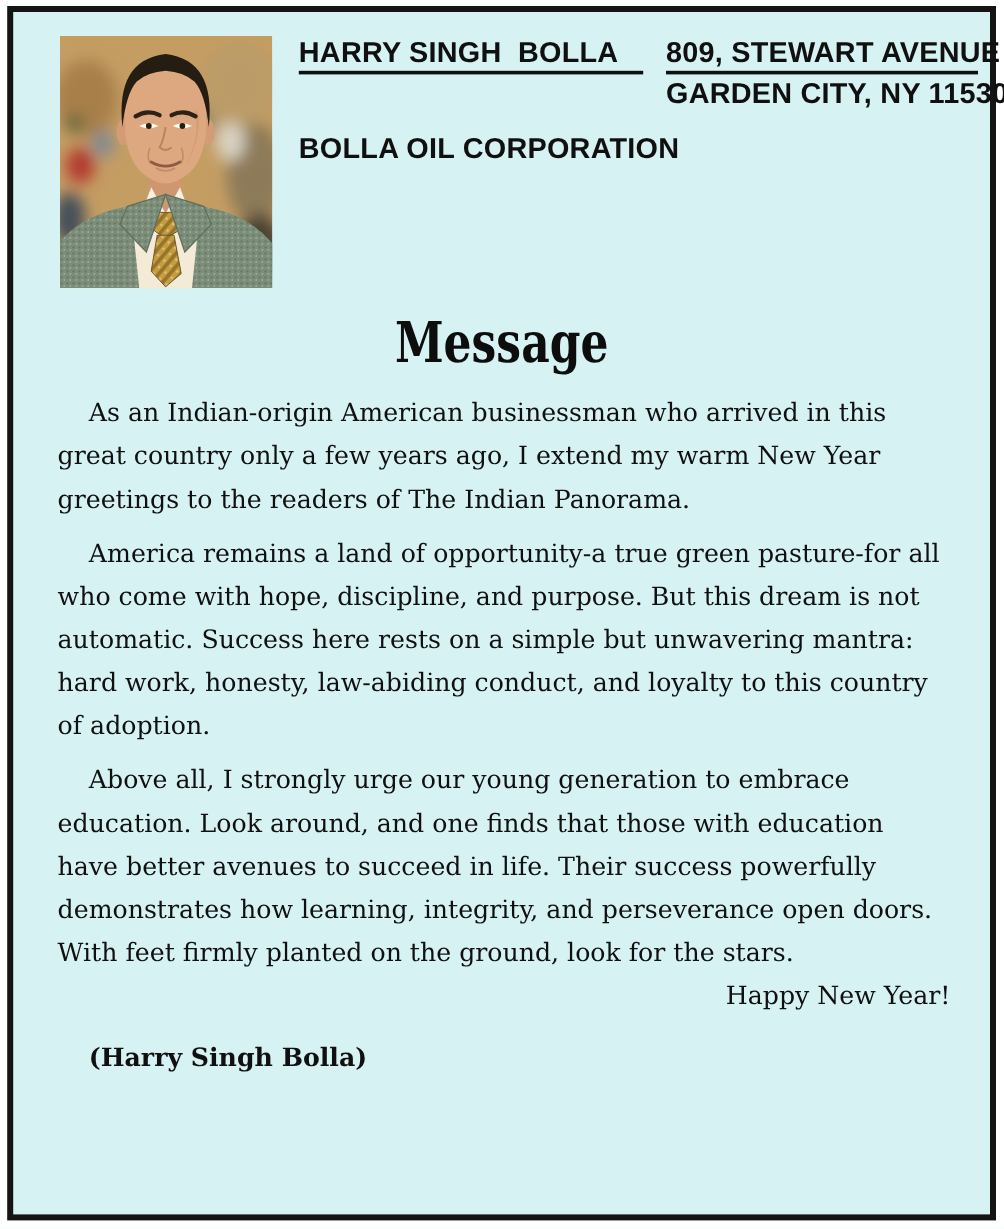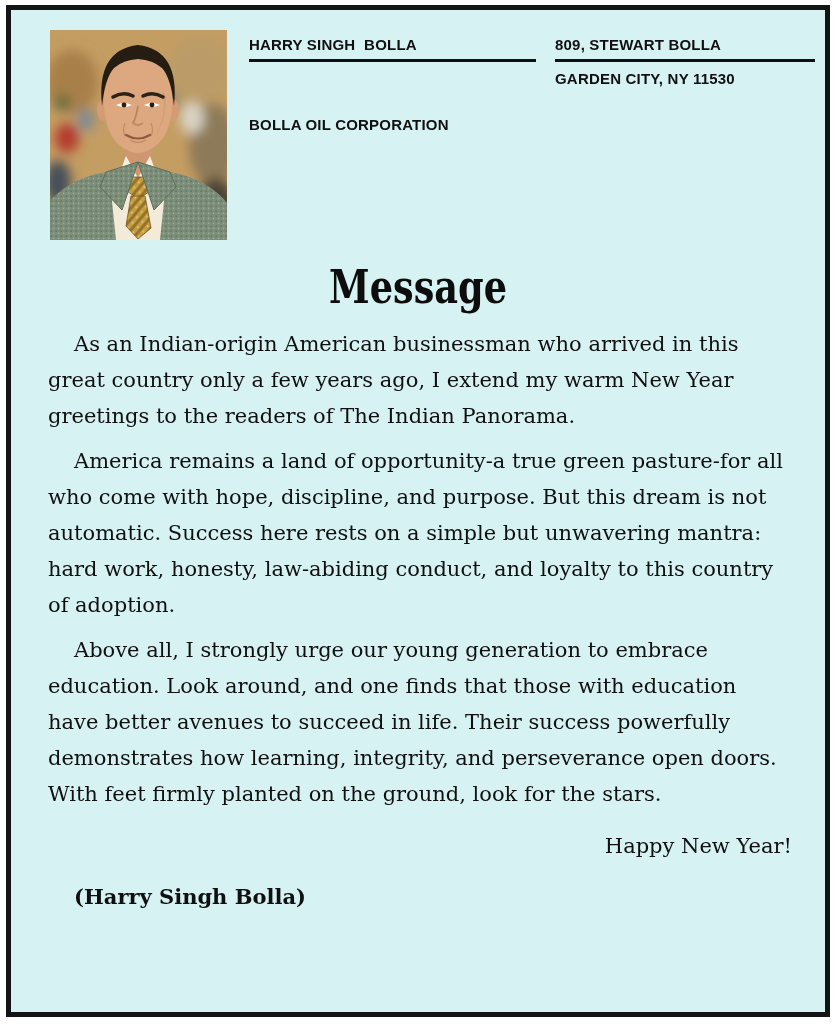--- a/index.html
+++ b/index.html
@@ -20,21 +20,21 @@
   .photo {
     position: absolute;
     left: 39px; top: 20px;
     width: 177px; height: 210px;
     overflow: hidden;
   }
   .hrow {
     position: absolute;
     font-family: "Liberation Sans", sans-serif;
     font-weight: 700;
-    font-size: 15px;
+    font-size: 24px;
     line-height: 22px;
     letter-spacing: 0.2px;
     color: #101010;
     white-space: pre;
   }
   .u { border-bottom: 3px solid #101010; padding-bottom: 3px; }
   .col-l { left: 238px; width: 287px; }
   .col-r { left: 544px; width: 260px; }
   .r1 { top: 24px; }
   .r2 { top: 58px; }
@@ -58,21 +58,21 @@
   .bodytext {
     position: absolute;
     left: 37px; top: 316px;
     width: 744px;
     font-family: "DejaVu Serif", serif;
     font-size: 21px;
     line-height: 36px;
     color: #101010;
   }
   .bodytext p { margin: 0 0 9px 0; text-indent: 26px; }
-  .bodytext .nogap { margin-bottom: 16px; }
+  .bodytext .nogap { margin-bottom: 0; }
   .bodytext .closing { margin: 0; text-indent: 26px; text-align: right; }
   .bodytext .signature {
     margin: 15px 0 0 0;
     text-indent: 26px;
     font-weight: 700;
   }
 </style>
 </head>
 <body>
 
@@ -146,21 +146,21 @@
       <path d="M75 93 Q72 100 75 106" stroke="#c08b62" stroke-width="1.2" fill="none"></path>
       <path d="M101 93 Q104 100 101 106" stroke="#c08b62" stroke-width="1.2" fill="none"></path>
 
       <path d="M76 105 Q88 112 100 105" stroke="#8e5a40" stroke-width="2.2" fill="none" stroke-linecap="round"></path>
       <path d="M80 110 Q88 115 96 110" stroke="#c4896a" stroke-width="1.4" fill="none"></path>
     </svg>
   </div>
 
   <div class="hrow col-l r1 u">HARRY SINGH  BOLLA</div>
   <div class="hrow col-l r3">BOLLA OIL CORPORATION</div>
-  <div class="hrow col-r r1 u">809, STEWART BOLLA</div>
+  <div class="hrow col-r r1 u">809, STEWART AVENUE</div>
   <div class="hrow col-r r2">GARDEN CITY, NY 11530</div>
 
   <div class="title-wrap">
     <span class="title">Message</span>
   </div>
 
   <div class="bodytext">
     <p>As an Indian-origin American businessman who arrived in this great country only a few years ago, I extend my warm New Year greetings to the readers of The Indian Panorama.</p>
     <p>America remains a land of opportunity-a true green pasture-for all who come with hope, discipline, and purpose. But this dream is not automatic. Success here rests on a simple but unwavering mantra: hard work, honesty, law-abiding conduct, and loyalty to this country of adoption.</p>
     <p class="nogap">Above all, I strongly urge our young generation to embrace education. Look around, and one finds that those with education have better avenues to succeed in life. Their success powerfully demonstrates how learning, integrity, and perseverance open doors. With feet firmly planted on the ground, look for the stars.</p>

